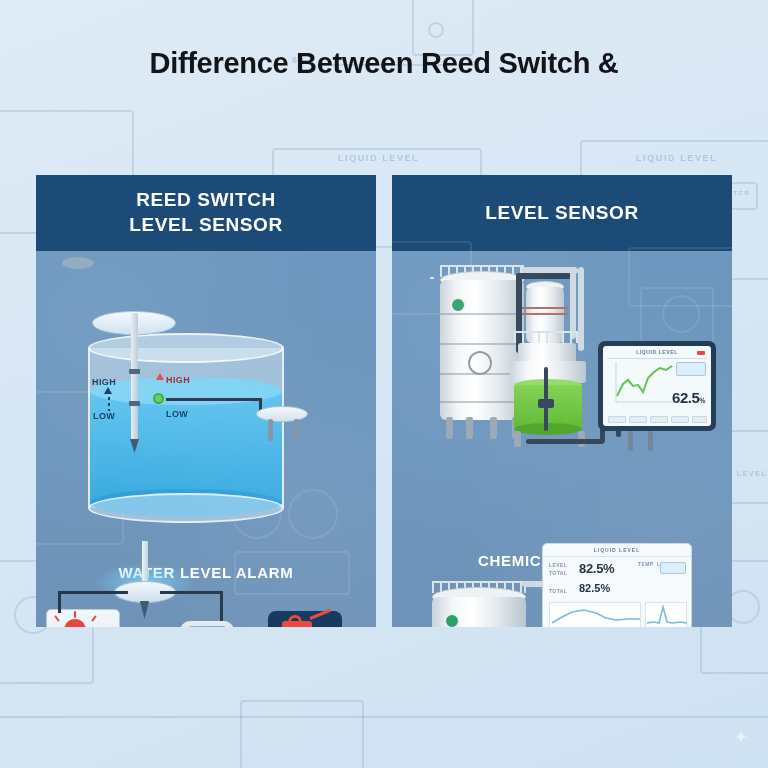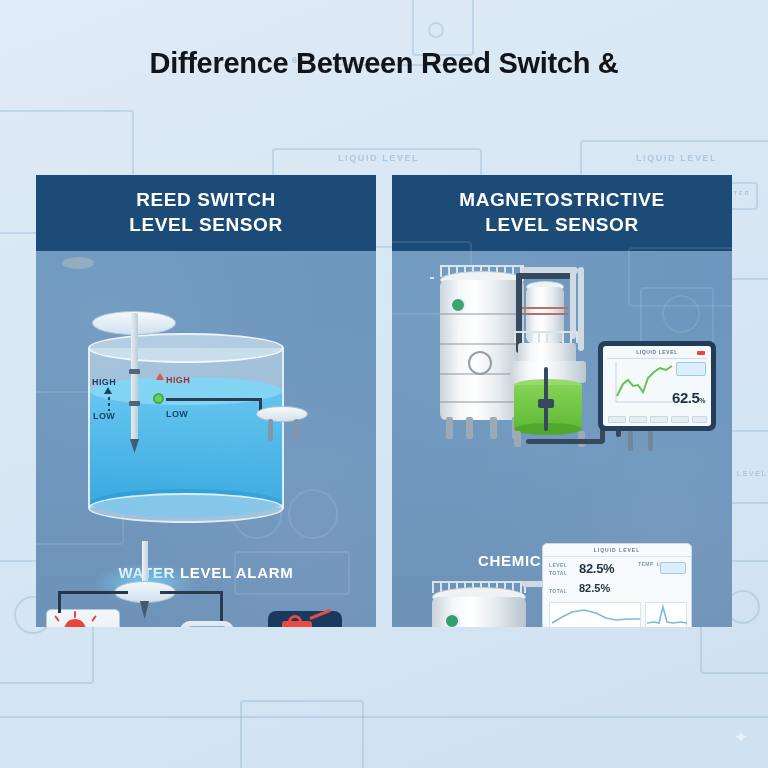--- a/index.html
+++ b/index.html
@@ -327,21 +327,20 @@
         <div>OIL TANK</div>
 
       </div>
 
     </div>
   </div>
 
   <div class="panel right">
 
     <div class="panel-head">
-      <span>MAGNETOSTRICTIVE</span>
       <span>LEVEL SENSOR</span>
     </div>
 
     <div class="panel-body">
 
       <div class="pb-wm" style="left:-20px;top:-10px;width:96px;height:70px;"></div>
       <div class="pb-wm" style="left:236px;top:-4px;width:104px;height:56px;"></div>
       <div class="pb-wmc" style="left:270px;top:44px;width:34px;height:34px;"></div>
       <div class="pb-wm" style="left:248px;top:36px;width:70px;height:56px;"></div>
 

